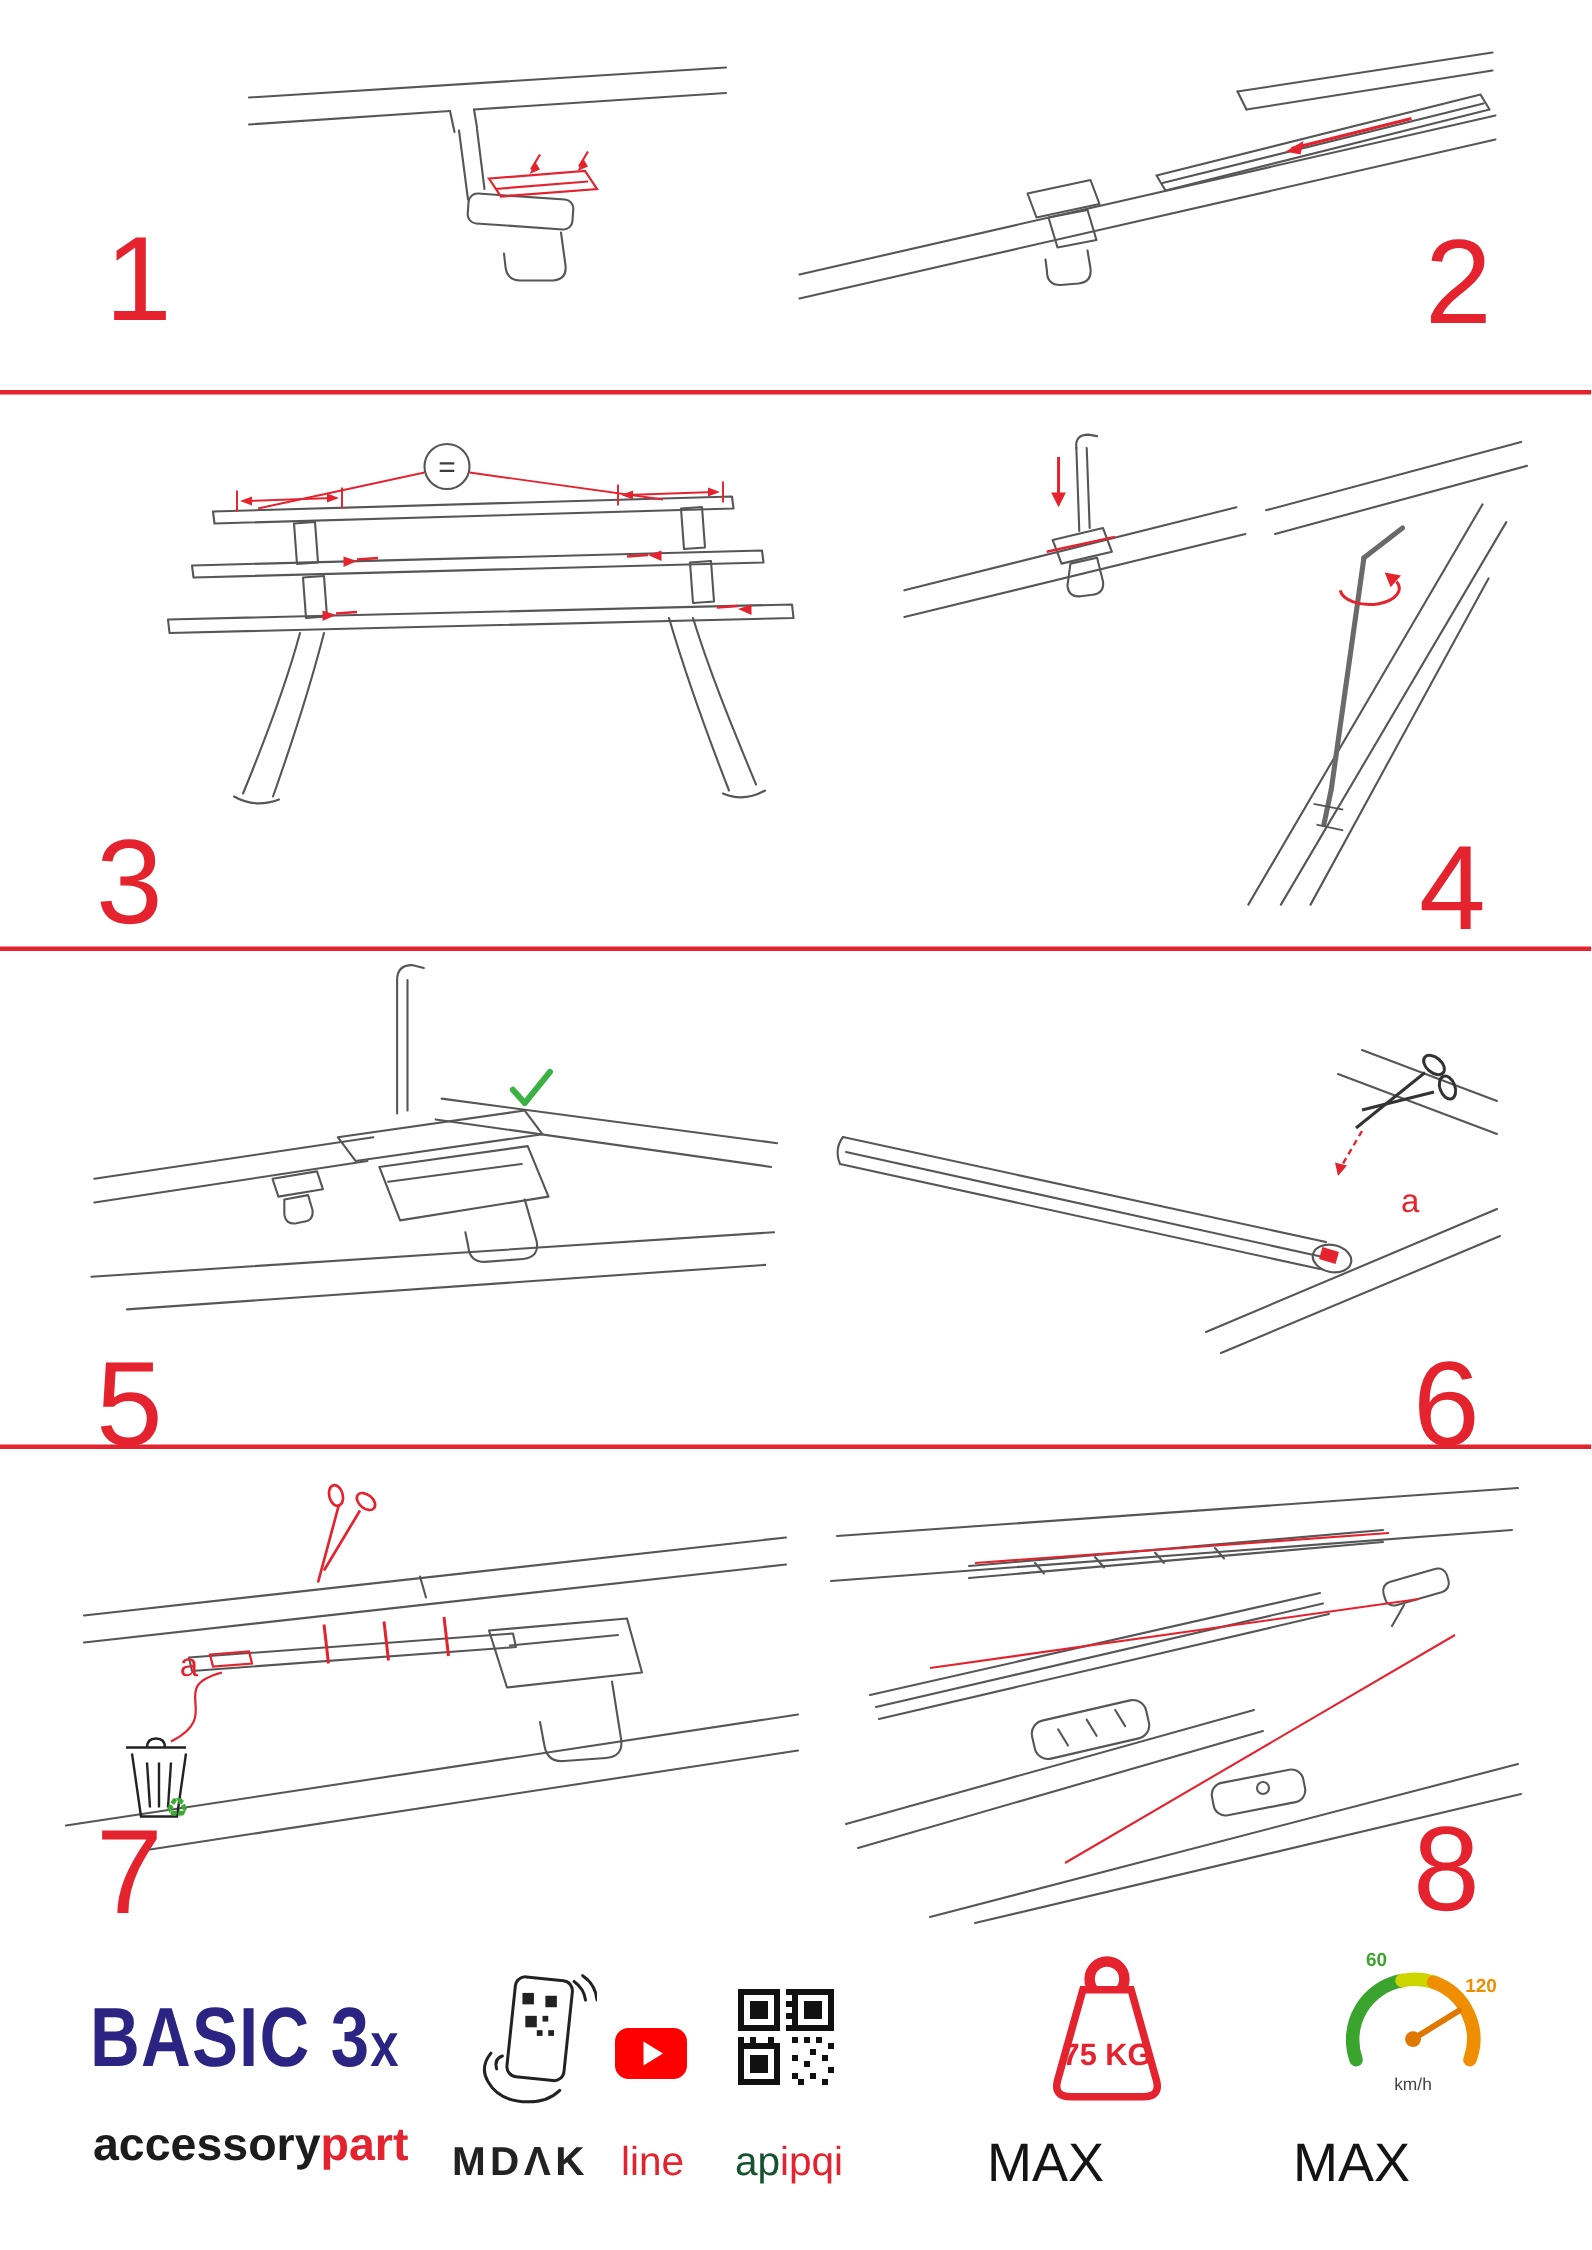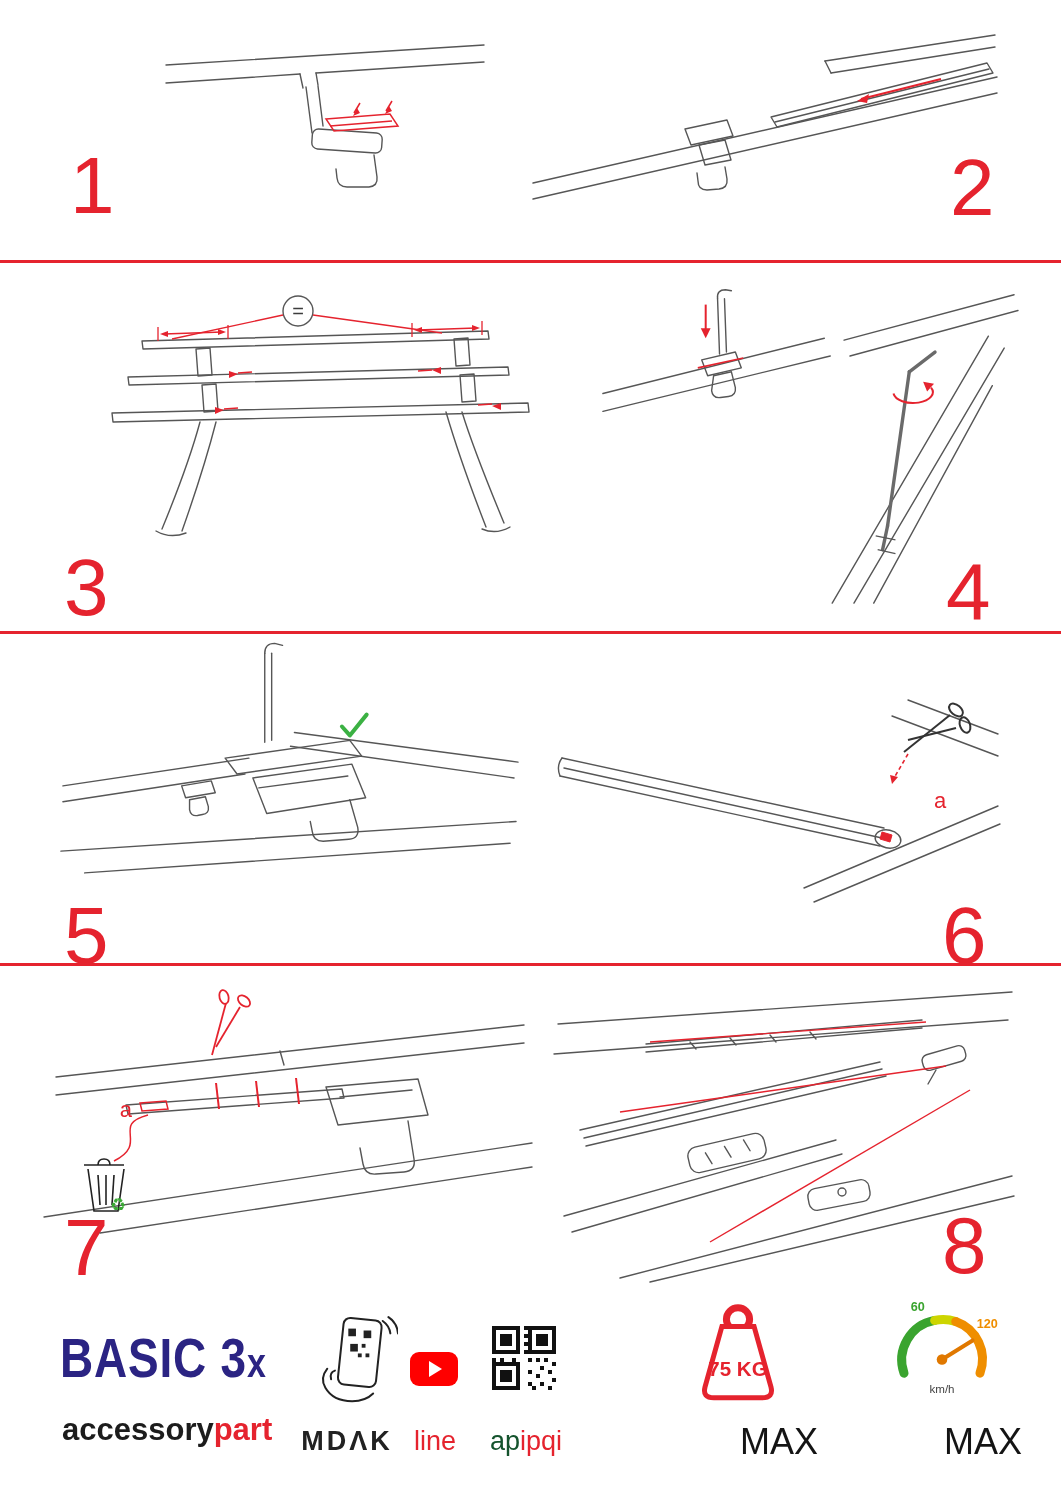--- a/index.html
+++ b/index.html
@@ -15,21 +15,21 @@
   .divider{position:absolute;left:0;width:1061px;height:3px;background:var(--red);}
   .ill{position:absolute;}
   .ill path,.ill rect,.ill circle,.ill ellipse,.ill line{vector-effect:non-scaling-stroke;}
   .brand-basic{position:absolute;left:60px;top:1330px;font-size:56px;font-weight:bold;
         color:var(--blue);transform:scaleX(.82);transform-origin:left top;letter-spacing:1px;line-height:1;}
   .brand-basic .suffix{font-size:.74em;}
   .brand-sub{position:absolute;left:62px;top:1414px;font-size:31px;font-weight:bold;line-height:1;}
   .brand-sub .p1{color:#1c1c1c;}
   .brand-sub .p2{color:var(--red);}
   .lbl{position:absolute;font-size:27px;line-height:1;}
-  .maxlbl{position:absolute;width:160px;text-align:right;font-size:36px;color:#141414;line-height:1;}
+  .maxlbl{position:absolute;width:160px;text-align:left;font-size:36px;color:#141414;line-height:1;}
   .yt{position:absolute;left:410px;top:1352px;width:48px;height:34px;background:#ff0000;border-radius:9px;
       display:flex;align-items:center;justify-content:center;}
   .yt .tri{width:0;height:0;border-left:13px solid #fff;border-top:8px solid transparent;border-bottom:8px solid transparent;margin-left:3px;}
 </style>
 </head>
 <body>
 
 <div class="page">
 
   <div class="num" style="left:70px;top:146px">1</div>

